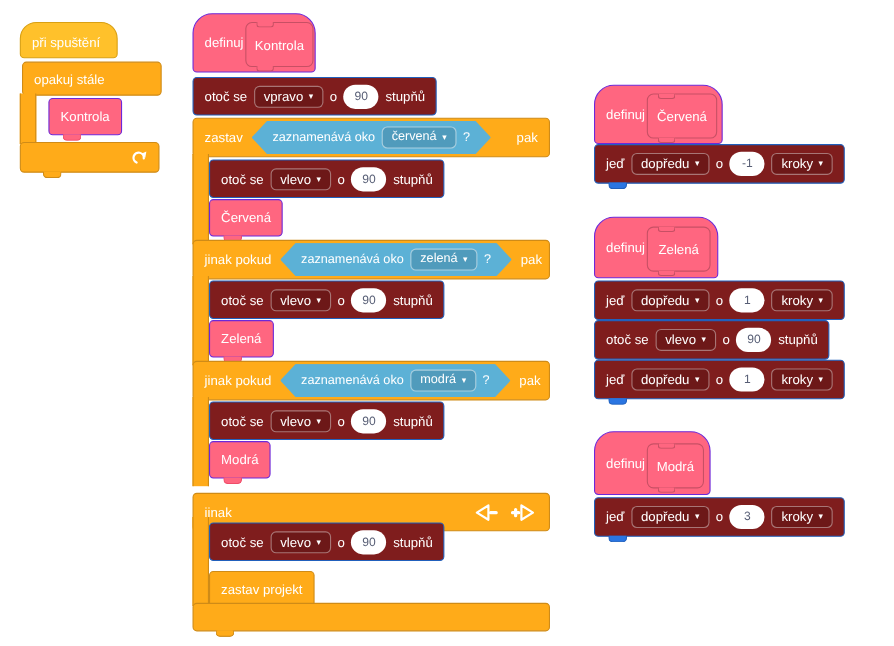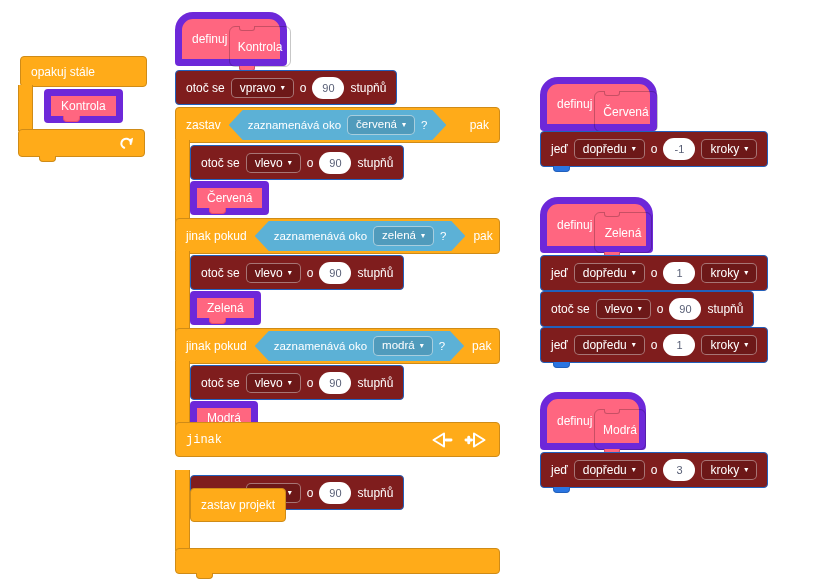--- a/index.html
+++ b/index.html
@@ -3,21 +3,21 @@
 <meta charset="utf-8">
 <style>
   html,body{margin:0;padding:0;background:#fff;}
   .canvas{position:relative;width:813px;height:587px;background:#ffffff;overflow:hidden;
           font-family:"Liberation Sans","DejaVu Sans",sans-serif;}
   .b{position:absolute;box-sizing:border-box;display:flex;align-items:center;column-gap:6px;
      padding:0 10px;color:#fff;font-size:12px;white-space:nowrap;border-radius:4px;}
   .blue{background:#7f1d1d;border:1px solid #2160bc;}
   .orange{background:#ffab19;border:1px solid #cf8b17;}
   .yellow{background:#ffc12b;border:1px solid #d9a013;}
-  .pink{background:#ff6680;border:7px solid #6d28d9;}
+  .pink{background:#ff6680;border:1px solid #6d28d9;}
   .hat{border-radius:18px 18px 4px 4px;}
   .hat-sm{border-radius:15px 15px 4px 4px;}
   .cap{border-radius:4px;}
   .spine{position:absolute;box-sizing:border-box;width:15px;background:#ffab19;
          border-left:1px solid #cf8b17;border-right:1px solid #cf8b17;}
   .bump{position:absolute;box-sizing:border-box;height:6px;width:17px;left:12px;bottom:-6px;
         border-radius:0 0 4px 4px;border:1px solid;border-top:none;}
   .bump.pk{background:#ff6680;border-color:#ef4d69;}
   .bump.or{background:#ffab19;border-color:#cf8b17;}
   .bump.bl{background:#2a75e2;border-color:#2160bc;}
@@ -37,20 +37,23 @@
   .proto::after{content:"";position:absolute;bottom:-5px;left:9px;width:14px;height:4px;
          background:#ff6680;border:1px solid rgba(0,0,0,0.22);border-top:none;border-radius:0 0 3px 3px;}
   .push{margin-left:auto;}
   .icons-row{display:inline-flex;gap:8px;align-items:center;}
 </style>
 </head>
 <body>
 
 <div class="canvas">
 
+  <div class="b yellow hat-sm" style="left:18px;top:20px;width:89px;height:33px;padding-top:5px;">
+    <span>při spuštění</span>
+  </div>
   <div class="b orange" style="left:20px;top:56px;width:127px;height:31px;">
     <span>opakuj stále</span>
   </div>
   <div class="spine" style="left:18px;top:85px;height:46px;"></div>
   <div class="b pink" style="left:44px;top:89px;height:34px;">
     <span>Kontrola</span>
     <span class="bump pk"></span>
   </div>
   <div class="b orange" style="left:18px;top:129px;width:127px;height:28px;">
     <span class="push" style="display:inline-flex;">
@@ -157,21 +160,21 @@
     </span>
     <span>o</span>
     <span class="pill">90</span>
     <span>stupňů</span>
   </div>
   <div class="b pink" style="left:190px;top:401px;height:34px;">
     <span>Modrá</span>
     <span class="bump pk"></span>
   </div>
 
-  <div class="b orange" style="left:175px;top:422px;width:325px;height:35px;font-family:Liberation Mono, monospace;">
+  <div class="b orange" style="left:175px;top:448px;width:325px;height:35px;">
     <span>jinak</span>
     <span class="push icons-row" style="padding-right:2px;">
       <span style="display:inline-flex;">
         <svg width="24" height="16" viewBox="0 0 24 16">
           <polygon points="13,1.5 2.5,8 13,14.5" fill="#ffab19" stroke="#fff" stroke-width="2" stroke-linejoin="round"></polygon>
           <rect x="13.5" y="6.6" width="8" height="2.9" rx="1.4" fill="#fff"></rect>
         </svg>
       </span>
       <span style="display:inline-flex;">
         <svg width="24" height="16" viewBox="0 0 24 16">
@@ -186,21 +189,21 @@
   <div class="b blue" style="left:190px;top:475px;height:35px;min-width:209px;">
     <span>otoč se</span>
     <span class="dd">
       <span>vlevo</span>
       <span class="caret">▾</span>
     </span>
     <span>o</span>
     <span class="pill">90</span>
     <span>stupňů</span>
   </div>
-  <div class="b orange" style="left:190px;top:488px;height:34px;">
+  <div class="b orange" style="left:190px;top:519px;height:34px;">
     <span>zastav projekt</span>
   </div>
   <div class="b orange cap" style="left:175px;top:548px;width:325px;height:26px;">
     <span class="bump or" style="left:20px;"></span>
   </div>
 
   <div class="b pink hat" style="left:540px;top:77px;width:117px;height:54px;">
     <span>definuj</span>
     <div class="proto" style="left:47px;top:7px;width:64px;height:41px;">
       <span>Červená</span>

